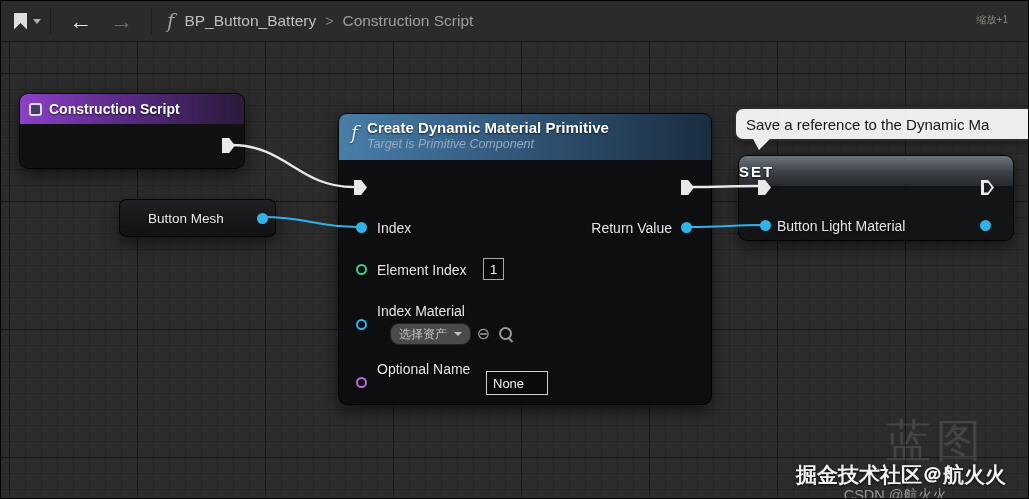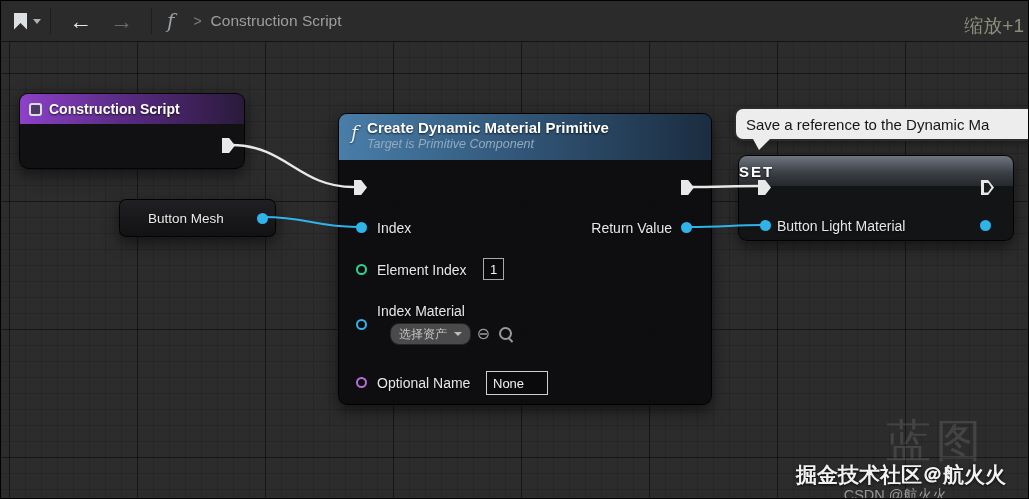--- a/index.html
+++ b/index.html
@@ -16,21 +16,21 @@
     border-top:5.5px solid #aeb2b6;margin-left:6px}
   .tb-sep{width:1px;height:26px;background:#1e1e1f;margin:0 9px}
   .arrow{font-size:23px;font-weight:bold;line-height:1;padding:0 9px;cursor:pointer}
   .arrow.back{color:#e8e8e8}
   .arrow.fwd{color:#6a6d70}
   .fn-glyph{font-family:"DejaVu Serif",serif;font-style:italic;font-size:20px;color:#97a1a8;margin:0 10px 0 6px}
   .crumb{font-size:15.5px;white-space:nowrap}
   .crumb.root{color:#bfbfbf;cursor:pointer}
   .crumb.sep{color:#7f7f7f;margin:0 9px;font-size:14px}
   .crumb.cur{color:#9e9e9e}
-  .zoom{position:absolute;right:4px;top:12px;font-size:19px;color:#8d8d7c}
+  .zoom{position:absolute;right:20px;top:12px;font-size:10px;color:#8d8d7c}
 
   
   .graph{position:absolute;top:41px;left:0;right:0;bottom:0;background-color:#2c2c2c;
     background-image:
       linear-gradient(to bottom, rgba(0,0,0,0.40) 1px, transparent 1px),
       linear-gradient(to right,  rgba(0,0,0,0.40) 1px, transparent 1px),
       linear-gradient(to bottom, rgba(0,0,0,0.14) 1px, transparent 1px),
       linear-gradient(to right,  rgba(0,0,0,0.14) 1px, transparent 1px);
     background-size:128px 128px,128px 128px,16px 16px,16px 16px;
     background-position:8px 31px,8px 31px,8px 15px,8px 15px}
@@ -118,20 +118,21 @@
 <div id="app">
 
   <div class="toolbar">
     <span class="bookmark"></span>
     <span class="chev"></span>
     <div class="tb-sep"></div>
     <span class="arrow back">←</span>
     <span class="arrow fwd">→</span>
     <div class="tb-sep"></div>
     <span class="fn-glyph">f</span>
+    <span class="crumb root">BP_Button_Battery</span>
     <span class="crumb sep">&gt;</span>
     <span class="crumb cur">Construction Script</span>
     <span class="zoom">缩放+1</span>
   </div>
 
   <div class="graph">
 
     <div class="node cs-node">
       <div class="cs-header">
         <span class="cs-icon"></span>
@@ -170,21 +171,21 @@
       <span class="plabel" style="left:38px;top:189px">Index Material</span>
       <span class="pin hollow cyan" style="left:17px;top:205px"></span>
       <div class="assetdrop" style="left:51px;top:209px">
         <span>选择资产</span>
         <span class="dchev"></span>
       </div>
       <span class="circbtn" style="left:136px;top:211px">⊖</span>
       <span class="magbtn" style="left:158px;top:211px"></span>
 
       <span class="pin hollow purple" style="left:17px;top:263px"></span>
-      <span class="plabel" style="left:38px;top:261px">Optional Name</span>
+      <span class="plabel" style="left:38px;top:247px">Optional Name</span>
       <div class="valbox namebox" style="left:147px;top:257px;width:62px;height:24px">None</div>
     </div>
 
     <div class="node set-node">
       <div class="set-header">
         <span class="ntitle">SET</span>
       </div>
       <span class="exec" style="left:19px;top:24px"></span>
       <span class="exec hollow" style="right:19px;top:24px"></span>
       <span class="pin filled cyan" style="left:21px;top:64px"></span>

